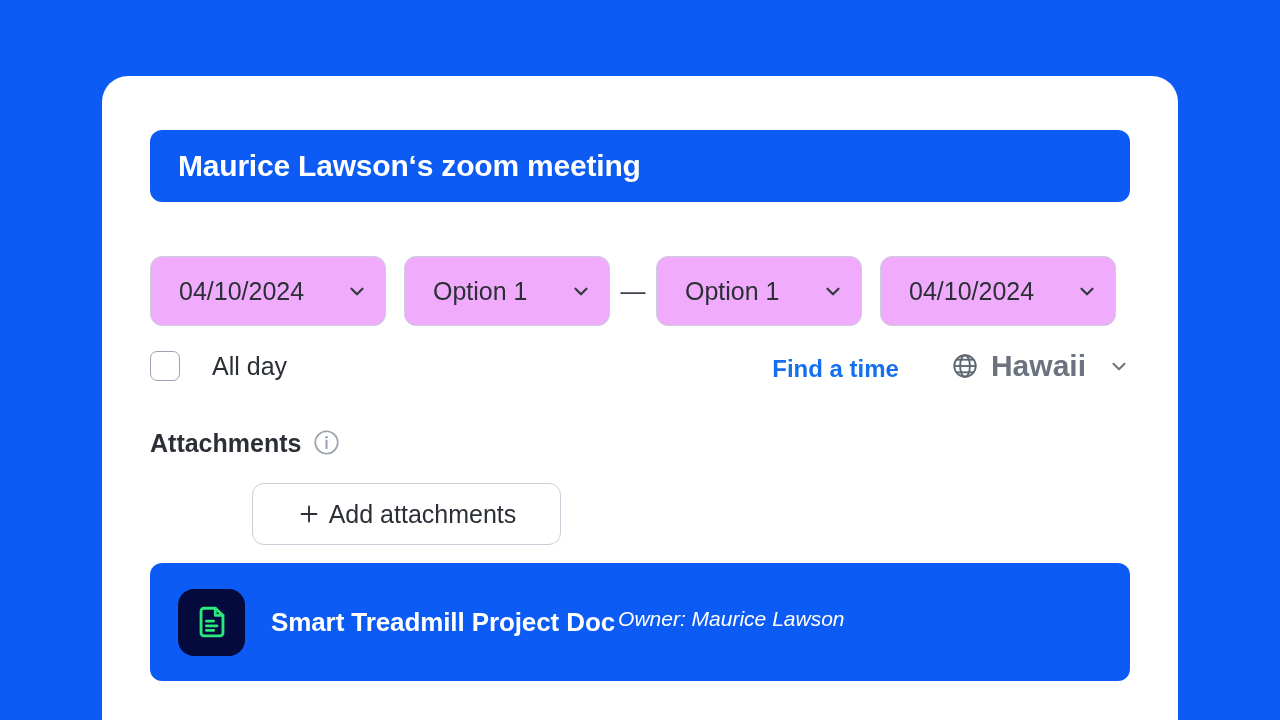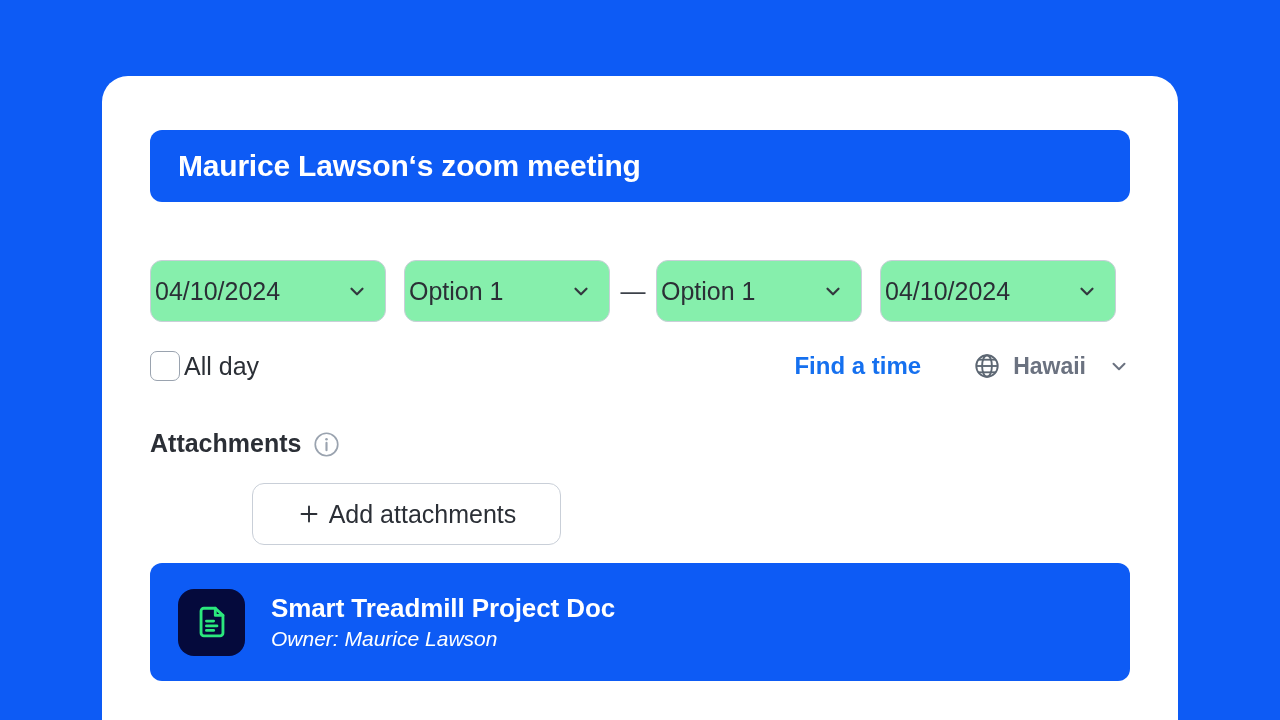--- a/index.html
+++ b/index.html
@@ -54,28 +54,28 @@
     position: absolute;
     left: 48px;
     top: 184px;
     width: 980px;
     height: 62px;
     display: flex;
     align-items: center;
   }
 
   .select-box {
-    height: 62px;
+    height: 70px;
     border: 1.6px solid #C9CFD8;
     border-radius: 12px;
-    background: #86efac;
+    background: #f0abfc;
     display: flex;
     align-items: center;
     justify-content: space-between;
-    padding: 0 17px 0 4px;
+    padding: 0 17px 0 28px;
   }
   .select-box .select-value {
     font-size: 25px;
     color: #2B2F36;
     white-space: nowrap;
   }
   .sb-date { width: 236px; }
   .sb-time { width: 206px; }
 
   .chev {
@@ -104,21 +104,21 @@
     top: 270px;
     width: 980px;
     height: 40px;
     display: flex;
     align-items: center;
   }
 
   #allday-group {
     display: flex;
     align-items: center;
-    gap: 4px;
+    gap: 32px;
   }
   #allday-checkbox {
     width: 30px;
     height: 30px;
     border: 1.8px solid #9AA3AF;
     border-radius: 7px;
     background: #fff;
     flex: 0 0 auto;
   }
   #allday-label {
@@ -138,32 +138,32 @@
     text-decoration: none;
     white-space: nowrap;
   }
   #timezone-group {
     display: flex;
     align-items: center;
     margin-left: 52px;
     gap: 12px;
   }
   #timezone-label {
-    font-size: 23px;
+    font-size: 30px;
     color: #6B7280;
   }
   .globe-icon { width: 28px; height: 28px; display:block; flex:0 0 auto; }
 
   
   #attachments-header {
     position: absolute;
     left: 48px;
     top: 353px;
     display: flex;
-    align-items: flex-end;
+    align-items: flex-start;
     gap: 12px;
   }
   #attachments-title {
     font-size: 25px;
     font-weight: bold;
     color: #2B2F36;
   }
   .info-icon { width: 27px; height: 27px; display:block; }
 
   #add-attachments-btn {
@@ -206,21 +206,21 @@
     width: 67px;
     height: 67px;
     border-radius: 16px;
     background: #050A3C;
     display: flex;
     align-items: center;
     justify-content: center;
     flex: 0 0 auto;
   }
   .doc-icon { width: 36px; height: 36px; display: block; }
-  #attachment-meta { display: flex; flex-direction: column; gap: 3px; }
+  #attachment-meta { display: flex; flex-direction: row; gap: 3px; }
   #attachment-name {
     font-size: 26px;
     font-weight: bold;
     color: #FFFFFF;
     letter-spacing: -0.1px;
     white-space: nowrap;
   }
   #attachment-owner {
     font-size: 21px;
     color: #FFFFFF;

